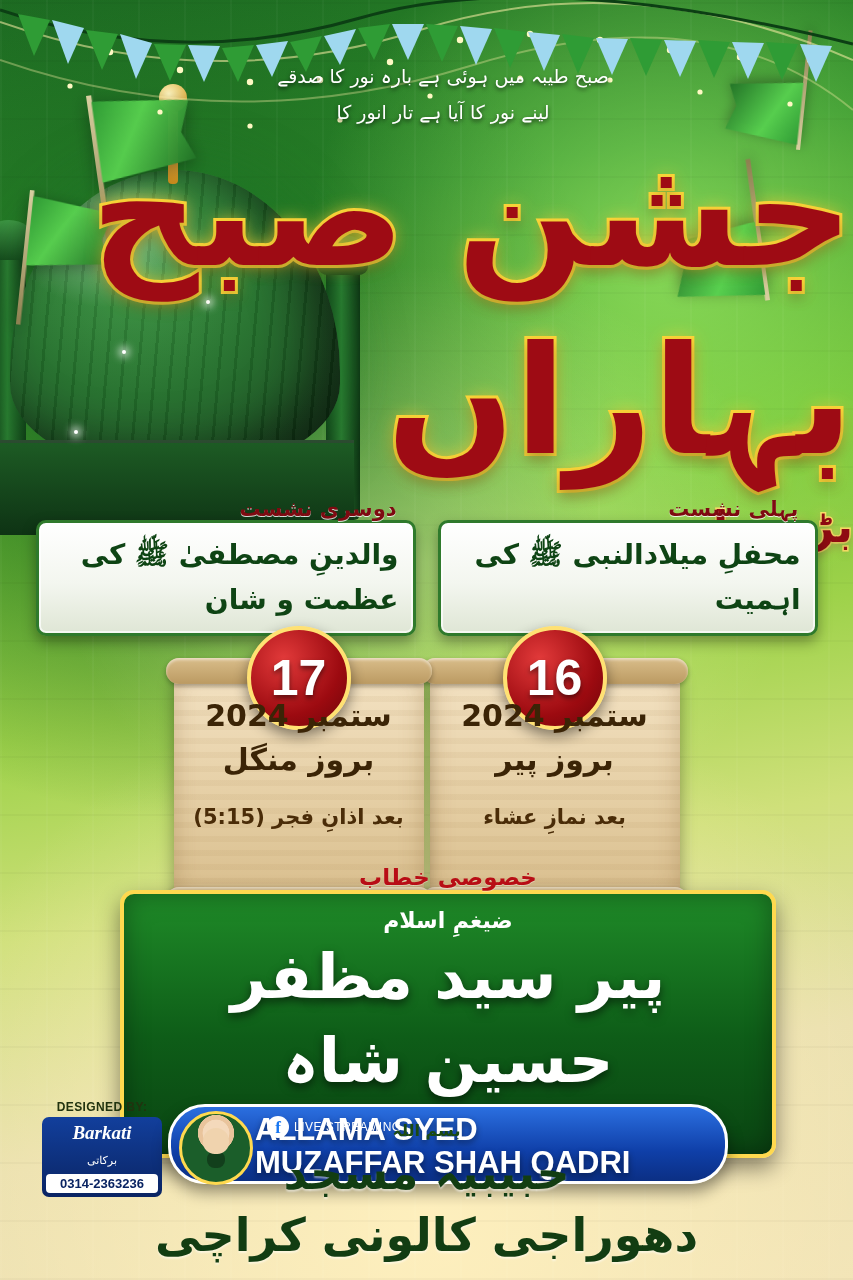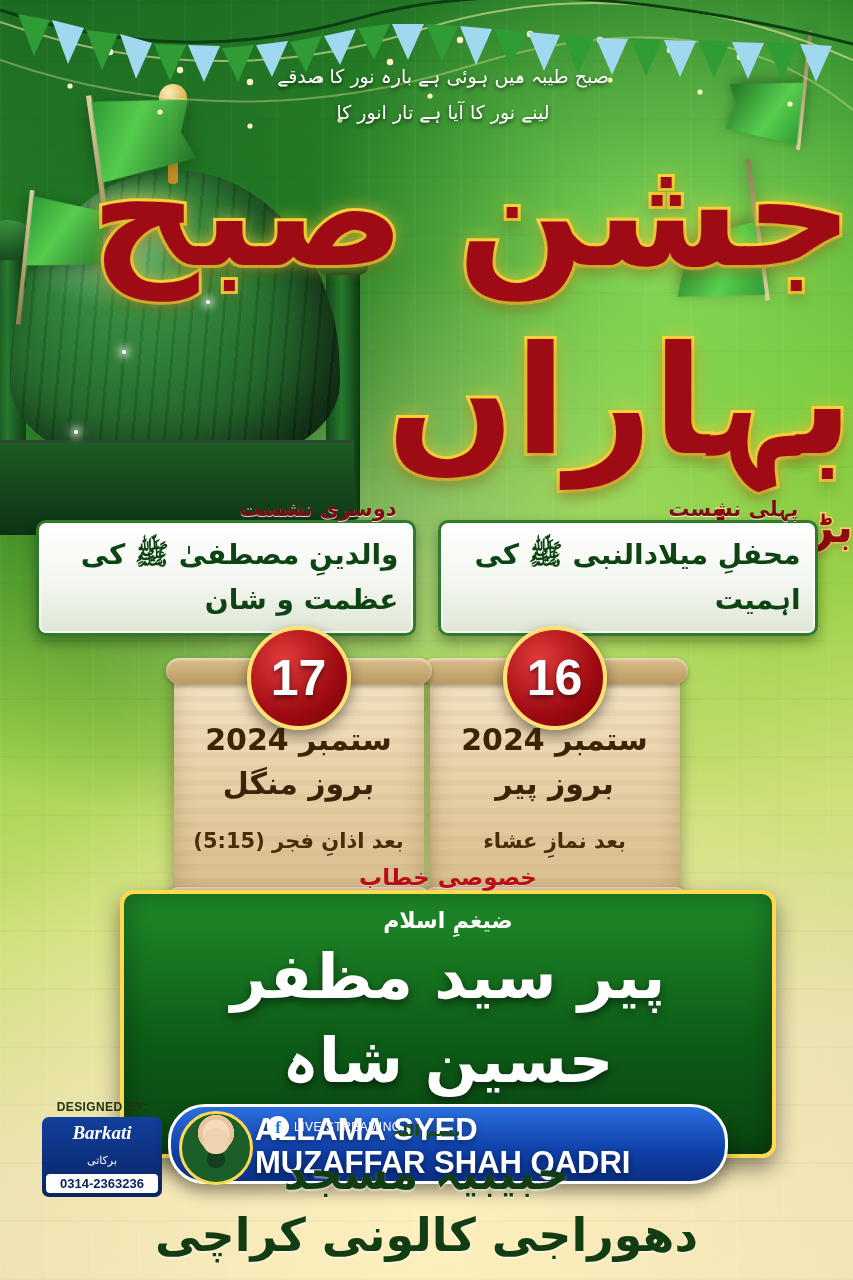--- a/index.html
+++ b/index.html
@@ -263,21 +263,21 @@
     box-shadow: inset 0 2px 3px rgba(255,255,255,.5), 0 2px 5px rgba(0,0,0,.3);
   }
   .scroll:before { top: -10px; }
   .scroll:after { bottom: -10px; }
   .scroll .inner {
     position: absolute;
     inset: 26px 14px 26px 14px;
     display: flex;
     flex-direction: column;
     align-items: center;
-    justify-content: center;
+    justify-content: flex-start;
     text-align: center;
   }
   .scroll .date-line {
     font-family: "DejaVu Sans", sans-serif;
     font-size: 30px;
     font-weight: bold;
     color: #3b2406;
     line-height: 1.45;
   }
   .scroll .time-line {

